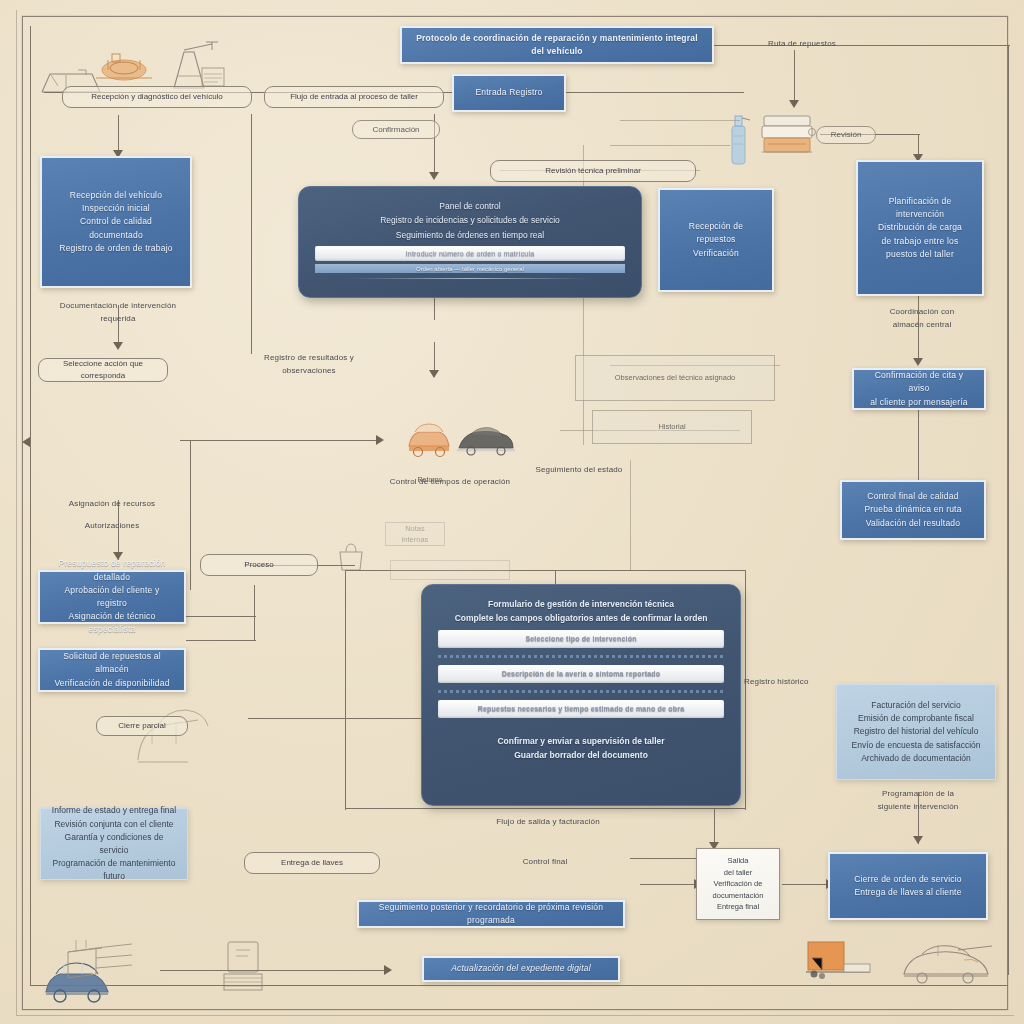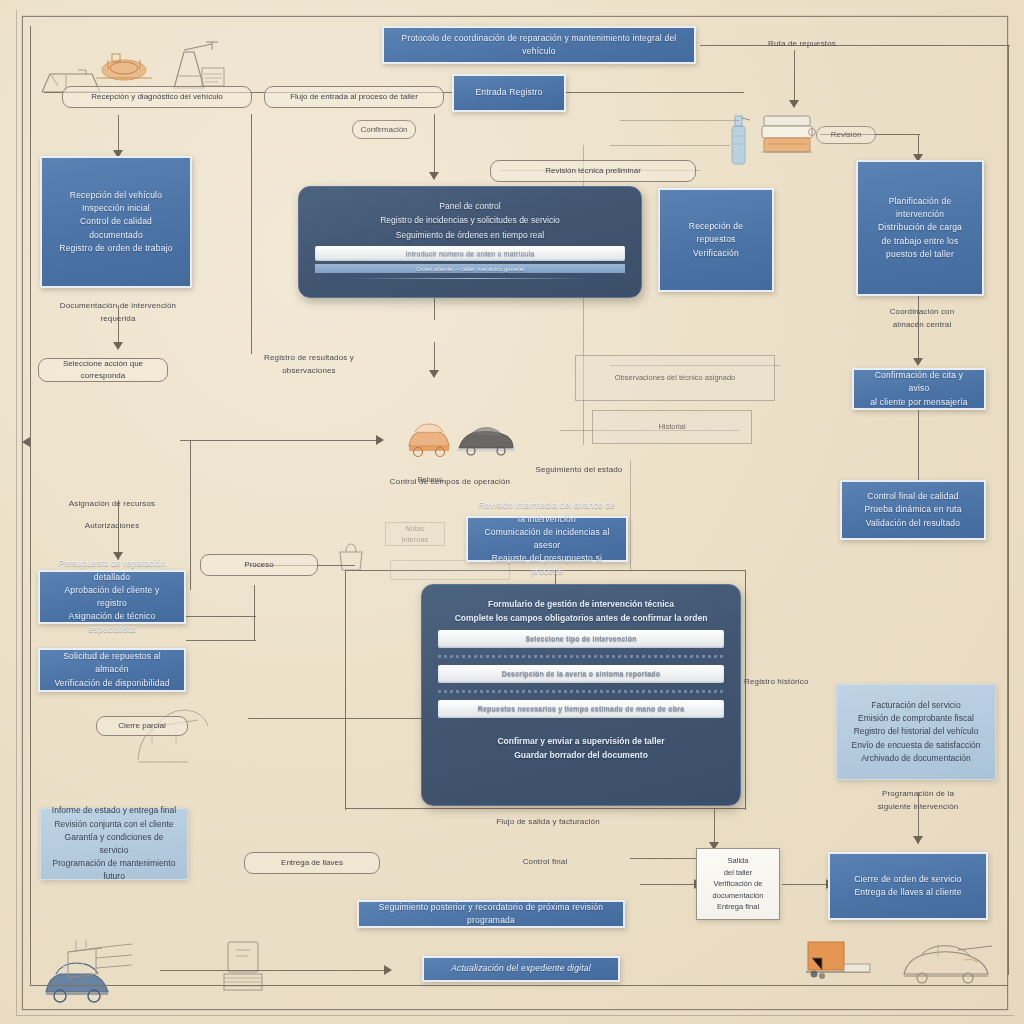--- a/index.html
+++ b/index.html
@@ -381,35 +381,35 @@
     <span>Historial</span>
   </div>
   <div class="ghost" style="left:575px;top:355px;width:200px;height:46px;">
     <span>Observaciones del técnico asignado</span>
   </div>
   <div class="ghost" style="left:385px;top:522px;width:60px;height:24px;opacity:.5;">
     <span>Notas internas</span>
   </div>
   <div class="ghost" style="left:390px;top:560px;width:120px;height:20px;opacity:.45;"></div>
 
-  <div class="node box-blue" style="left:382px;top:26px;width:314px;height:38px;">
+  <div class="node box-blue" style="left:400px;top:26px;width:314px;height:38px;font-weight:bold;">
     <span>Protocolo de coordinación de reparación y mantenimiento integral del vehículo</span>
   </div>
 
   <div class="node box-blue" style="left:452px;top:74px;width:114px;height:38px;">
     <span>Entrada Registro</span>
   </div>
 
   <div class="pill" style="left:62px;top:86px;width:190px;height:22px;">
     <span>Recepción y diagnóstico del vehículo</span>
   </div>
   <div class="pill" style="left:264px;top:86px;width:180px;height:22px;">
     <span>Flujo de entrada al proceso de taller</span>
   </div>
-  <div class="pill" style="left:352px;top:120px;width:64px;height:19px;opacity:.85;">
+  <div class="pill" style="left:352px;top:120px;width:88px;height:19px;opacity:.85;">
     <span>Confirmación</span>
   </div>
   <div class="caption" style="left:742px;top:38px;width:120px;">
     <span>Ruta de repuestos</span>
   </div>
   <div class="pill" style="left:816px;top:126px;width:60px;height:18px;opacity:.8;">
     <span>Revisión</span>
   </div>
   <div class="pill" style="left:490px;top:160px;width:206px;height:22px;">
     <span>Revisión técnica preliminar</span>
@@ -471,25 +471,20 @@
       <span>Orden abierta — taller mecánico general</span>
     </div>
     <div class="hairline"></div>
   </div>
 
 
   <div class="caption" style="left:244px;top:352px;width:130px;">
     <span>Registro de resultados y observaciones</span>
   </div>
 
-  <div class="node box-blue" style="left:466px;top:516px;width:162px;height:46px;">
-    <span>Revisión intermedia del avance de la intervención</span>
-    <span>Comunicación de incidencias al asesor</span>
-    <span>Reajuste del presupuesto si procede</span>
-  </div>
 
   <div class="caption" style="left:380px;top:476px;width:140px;">
     <span>Control de tiempos de operación</span>
   </div>
   <div class="caption" style="left:494px;top:464px;width:170px;">
     <span>Seguimiento del estado</span>
   </div>
 
   <div class="pill" style="left:200px;top:554px;width:118px;height:22px;">
     <span>Proceso</span>

